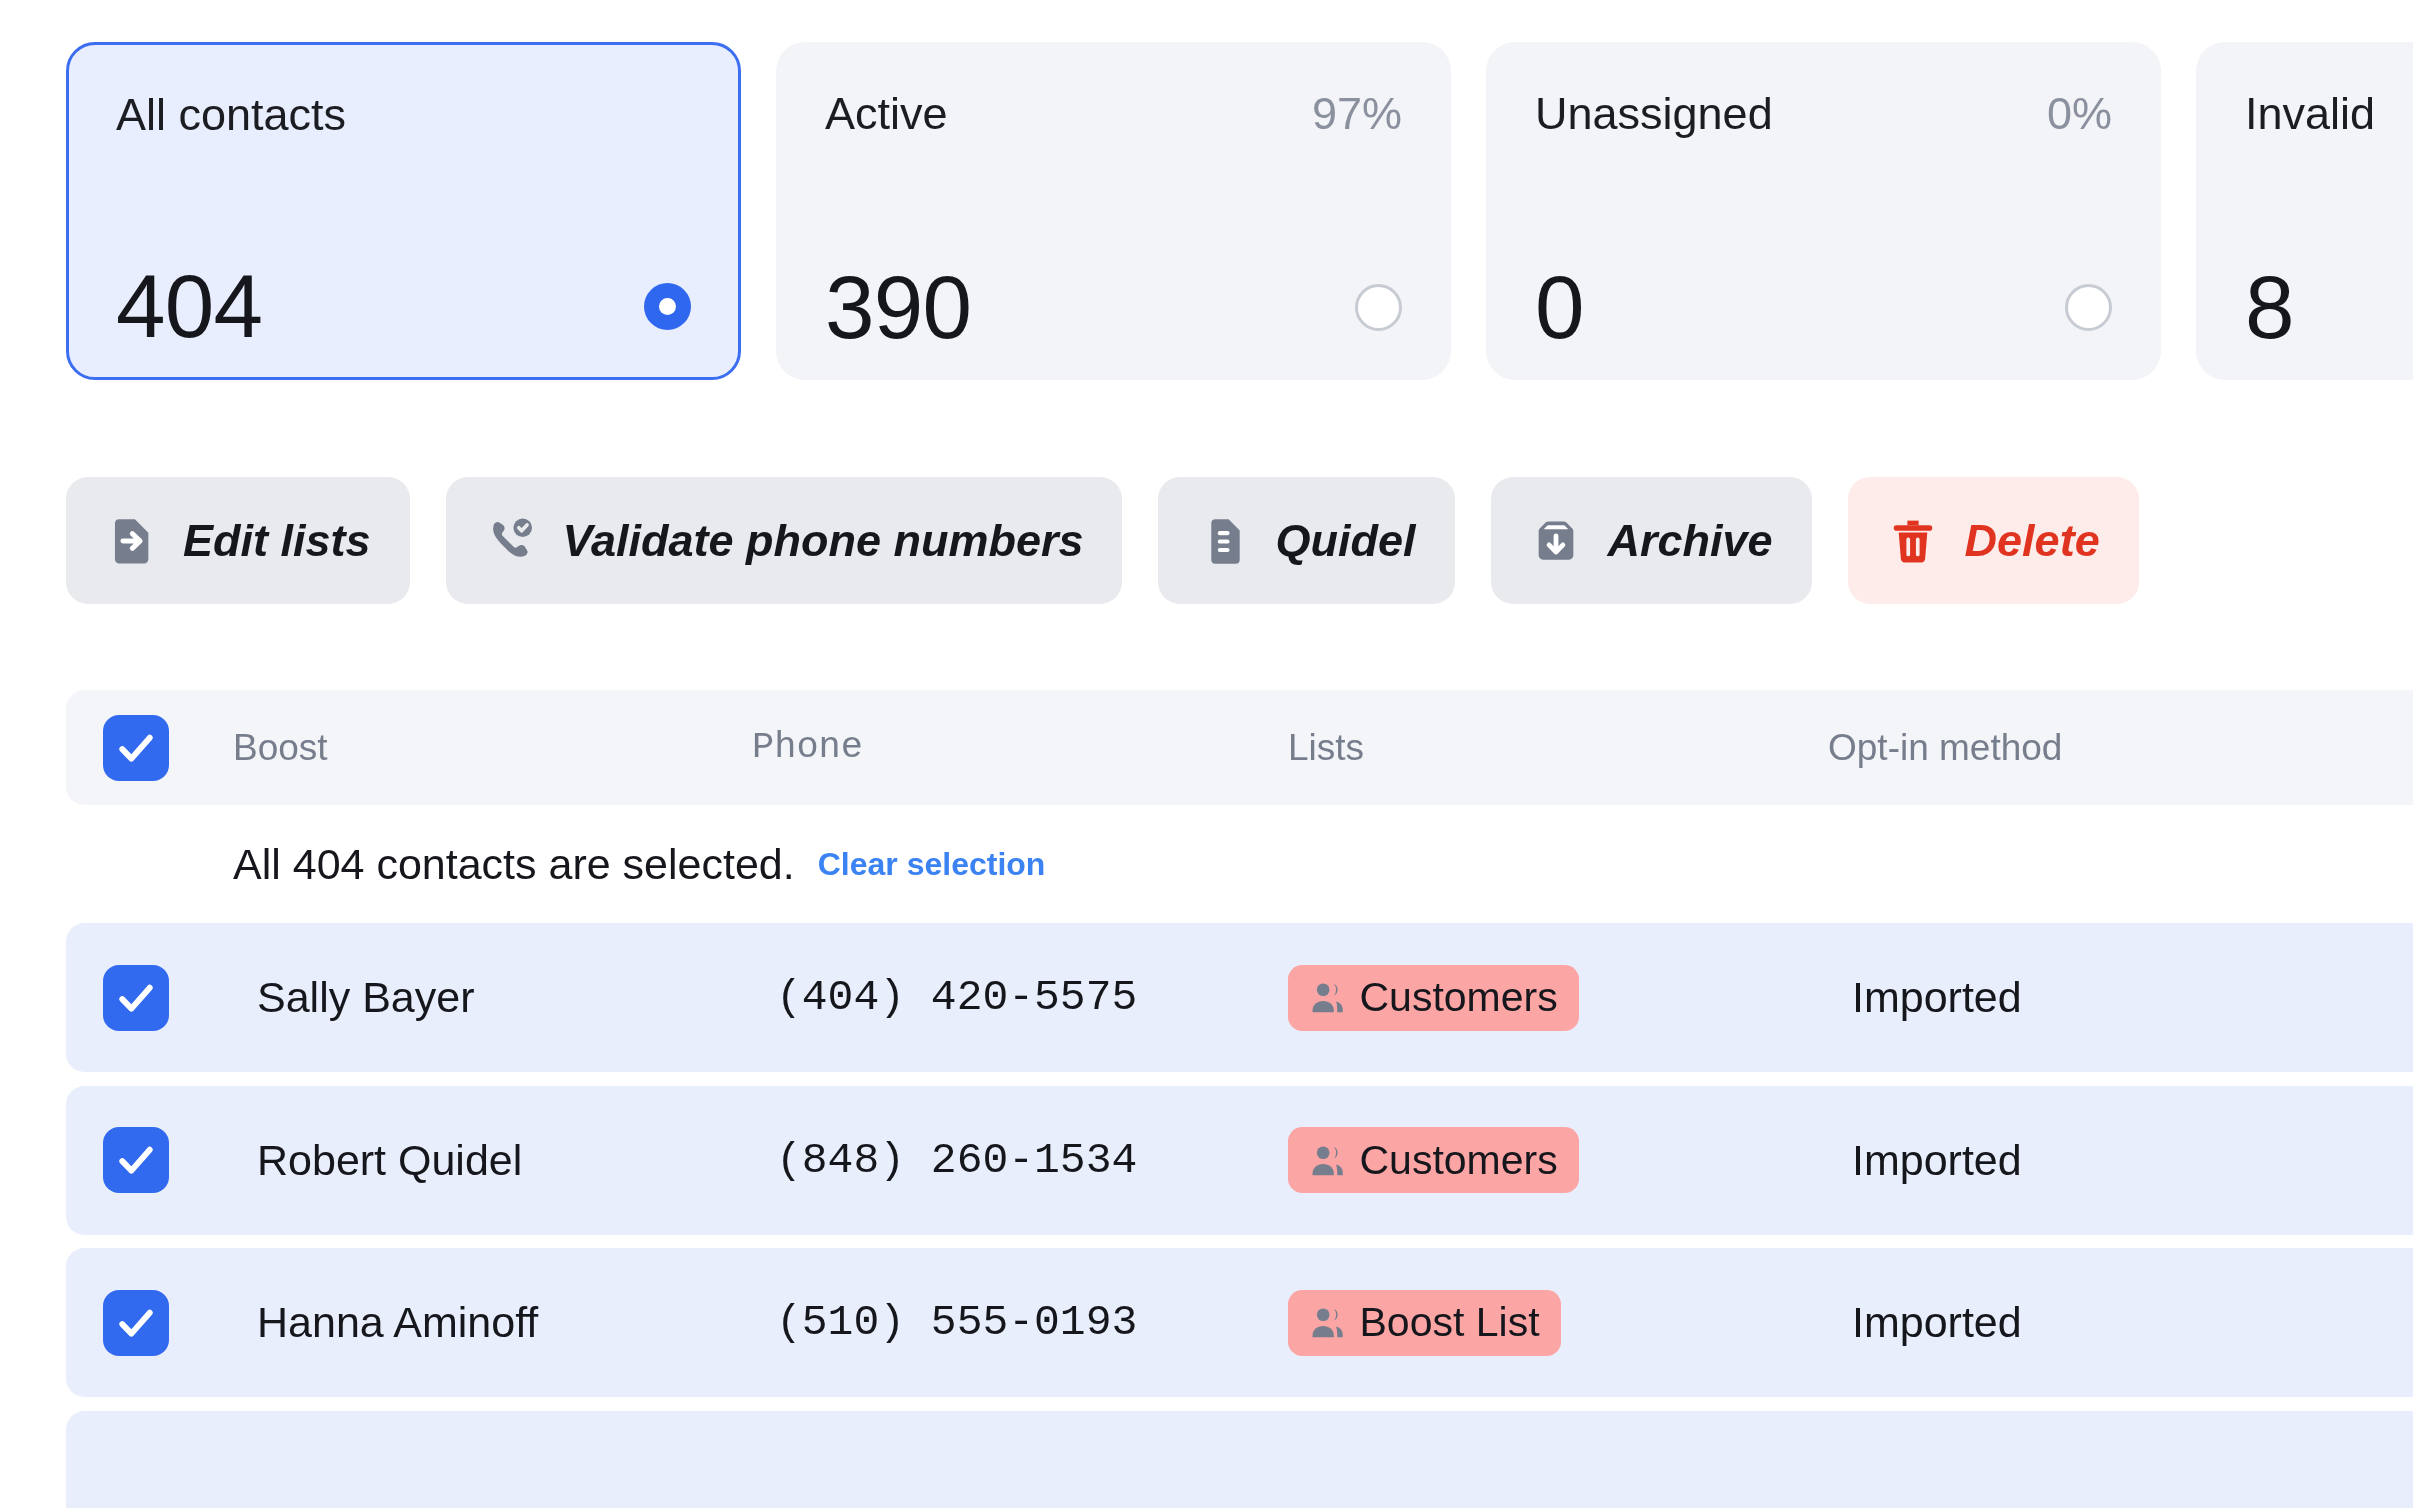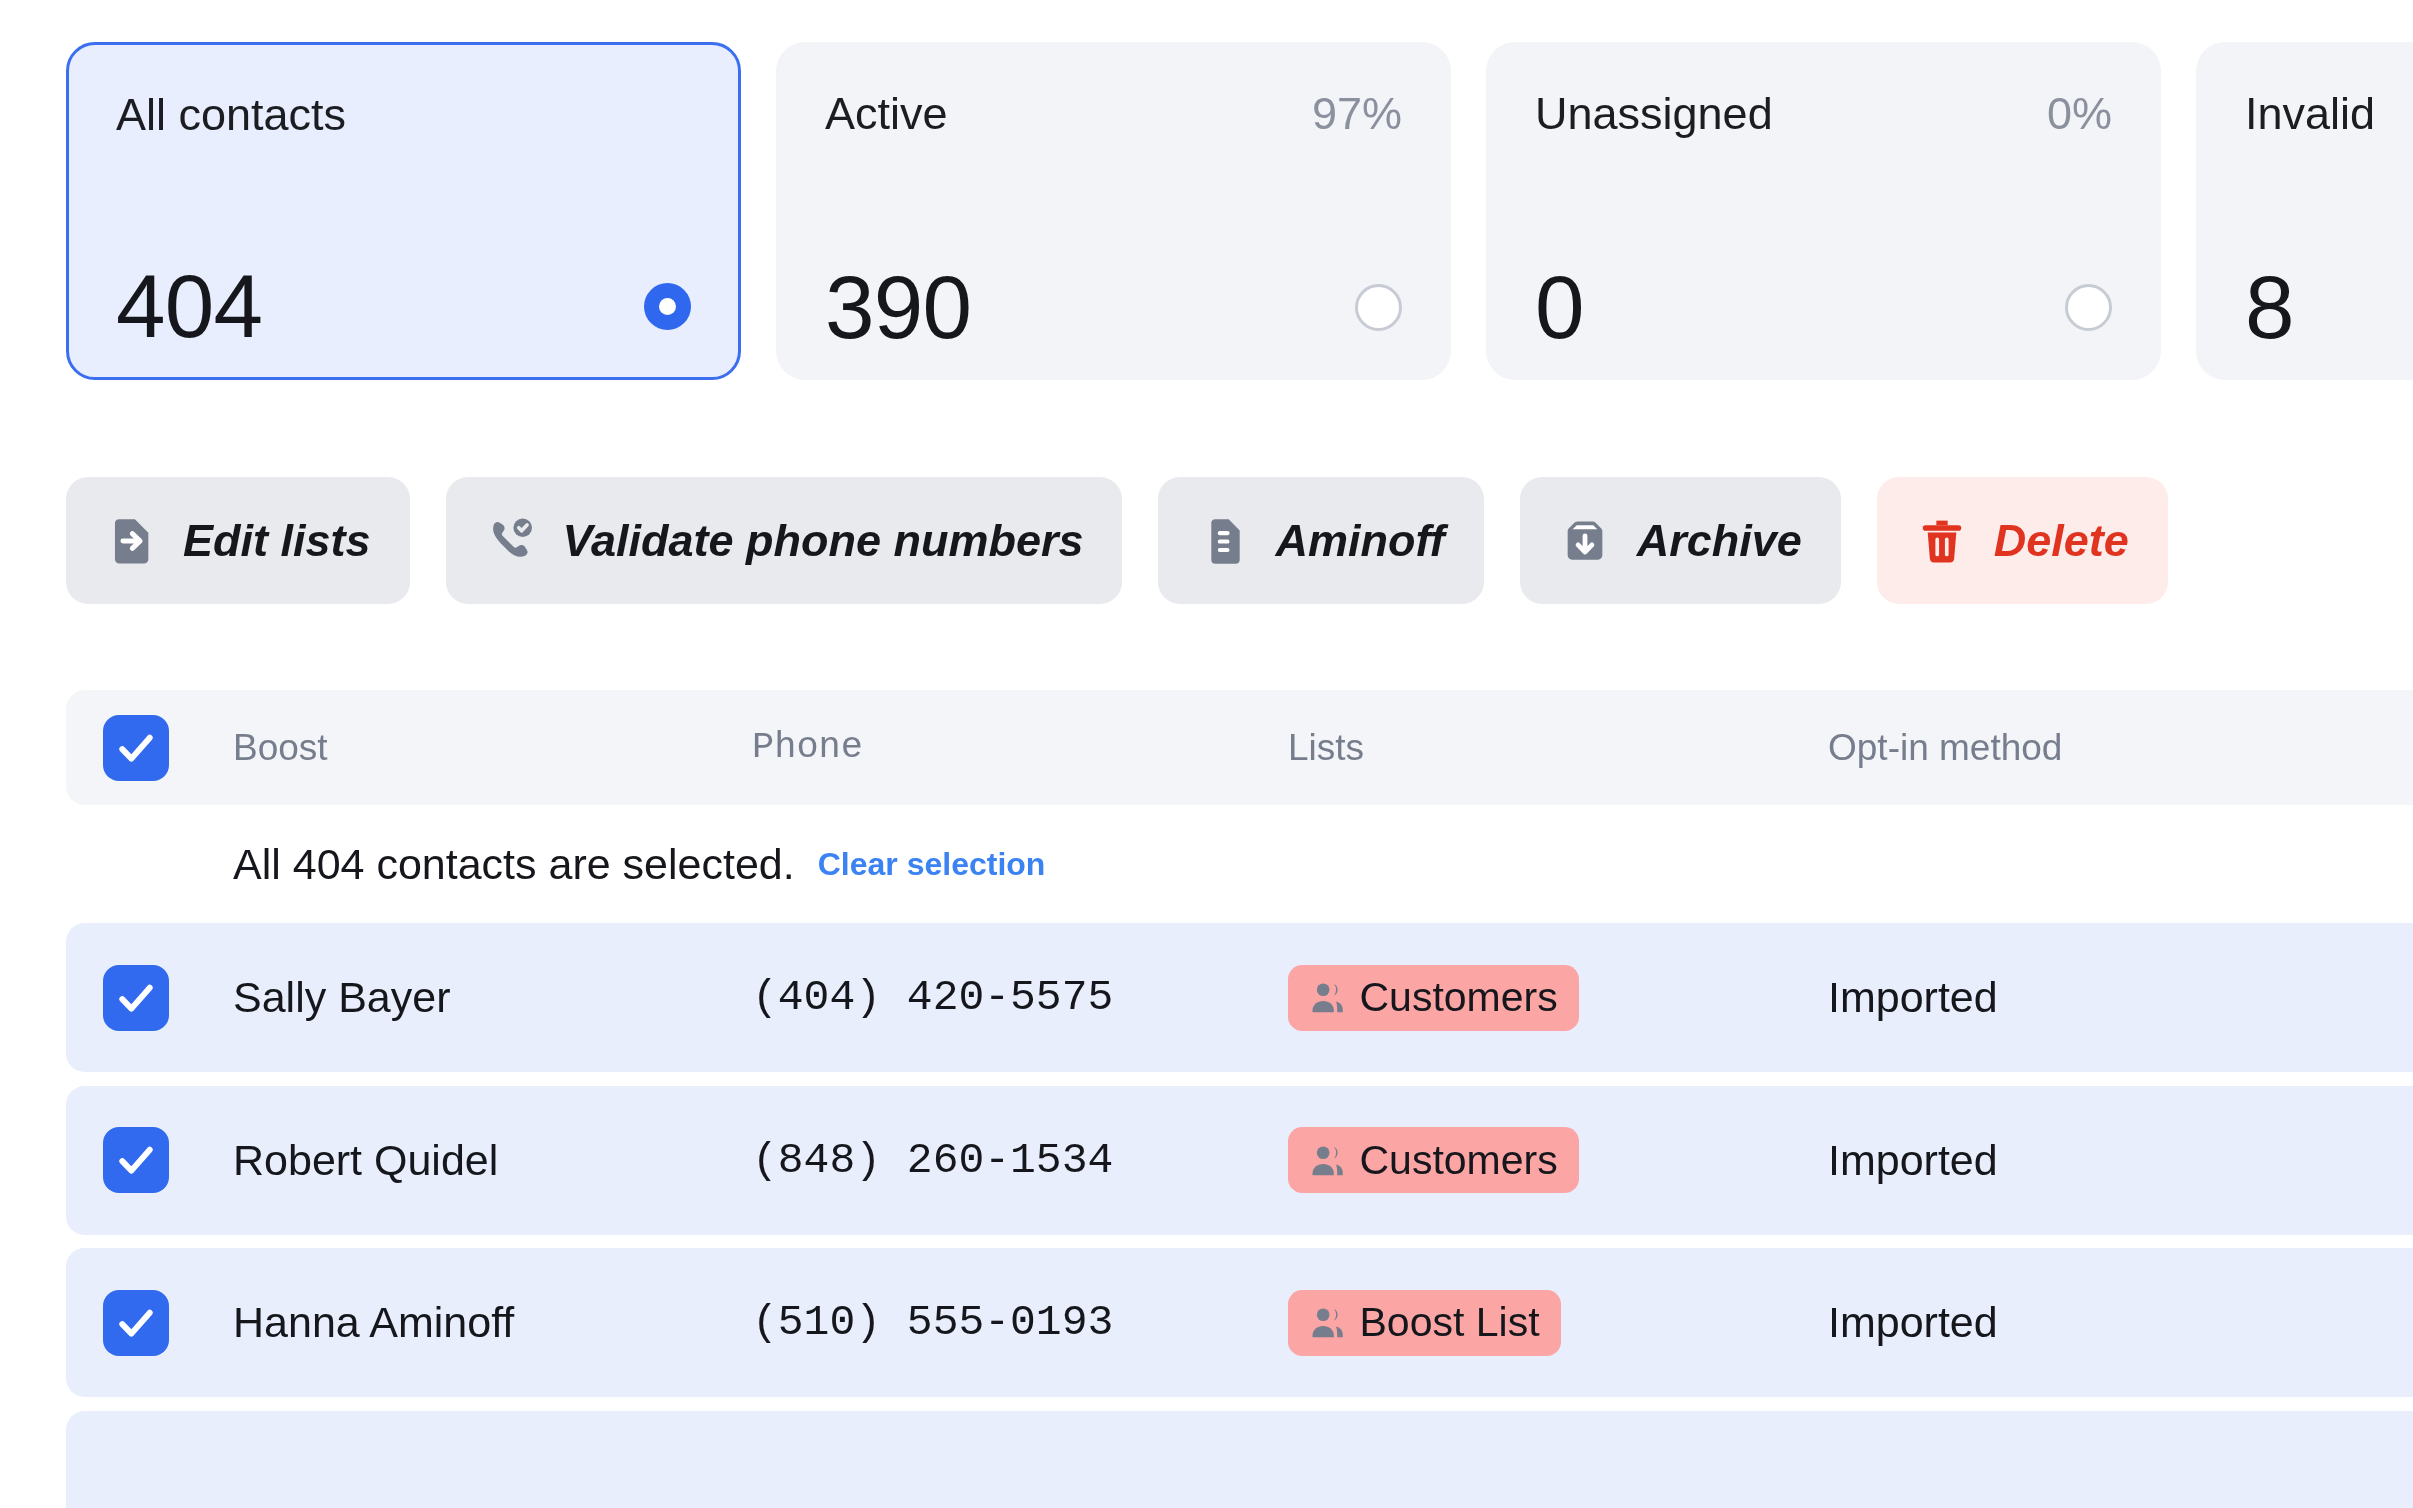--- a/index.html
+++ b/index.html
@@ -234,20 +234,21 @@
     border-radius: 18.6px;
     padding-left: 37px;
     margin-bottom: 13.5px;
   }
 
   .cell-text {
     font-size: 43px;
     color: #16171c;
     line-height: 1;
     white-space: nowrap;
+    margin-left: 24px;
   }
 
   .chip {
     display: inline-flex;
     align-items: center;
     gap: 13.5px;
     height: 66px;
     padding: 0 21px;
     border-radius: 14.3px;
     background: #fca5a5;
@@ -340,21 +341,21 @@
 
     <button class="tool-btn">
       <span class="tb-icon">
         <svg viewBox="0 0 24 24" width="52" height="52">
           <path d="M6.6 3.4A1.9 1.9 0 0 1 8.5 2h6.1l5.1 5.1v13.5a1.9 1.9 0 0 1-1.9 1.9H8.5a1.9 1.9 0 0 1-1.9-1.9V3.4z" fill="#767d8c"></path>
           <rect x="9.6" y="7.4" width="5.4" height="1.9" rx=".9" fill="#ffffff"></rect>
           <rect x="9.6" y="11.3" width="5.4" height="1.9" rx=".9" fill="#ffffff"></rect>
           <rect x="9.6" y="15.2" width="5.4" height="1.9" rx=".9" fill="#ffffff"></rect>
         </svg>
       </span>
-      <span class="tb-label">Aminoff</span>
+      <span class="tb-label">Quidel</span>
     </button>
 
     <button class="tool-btn">
       <span class="tb-icon">
         <svg viewBox="0 0 24 24" width="52" height="52">
           <path d="M4 7.6c0-.6.2-1.2.7-1.6l2.5-2.5c.4-.3.9-.5 1.4-.5h6.8c.5 0 1 .2 1.4.5l2.5 2.5c.5.4.7 1 .7 1.6v11a2 2 0 0 1-2 2H6a2 2 0 0 1-2-2v-11z" fill="#767d8c"></path>
           <path d="M6.3 6.6l1.9-1.9h7.6l1.9 1.9H6.3z" fill="#ffffff"></path>
           <path d="M12 9.6v7.2M8.8 13.8L12 17.1l3.2-3.3" stroke="#ffffff" stroke-width="2.2" stroke-linecap="round" stroke-linejoin="round" fill="none"></path>
         </svg>
       </span>

